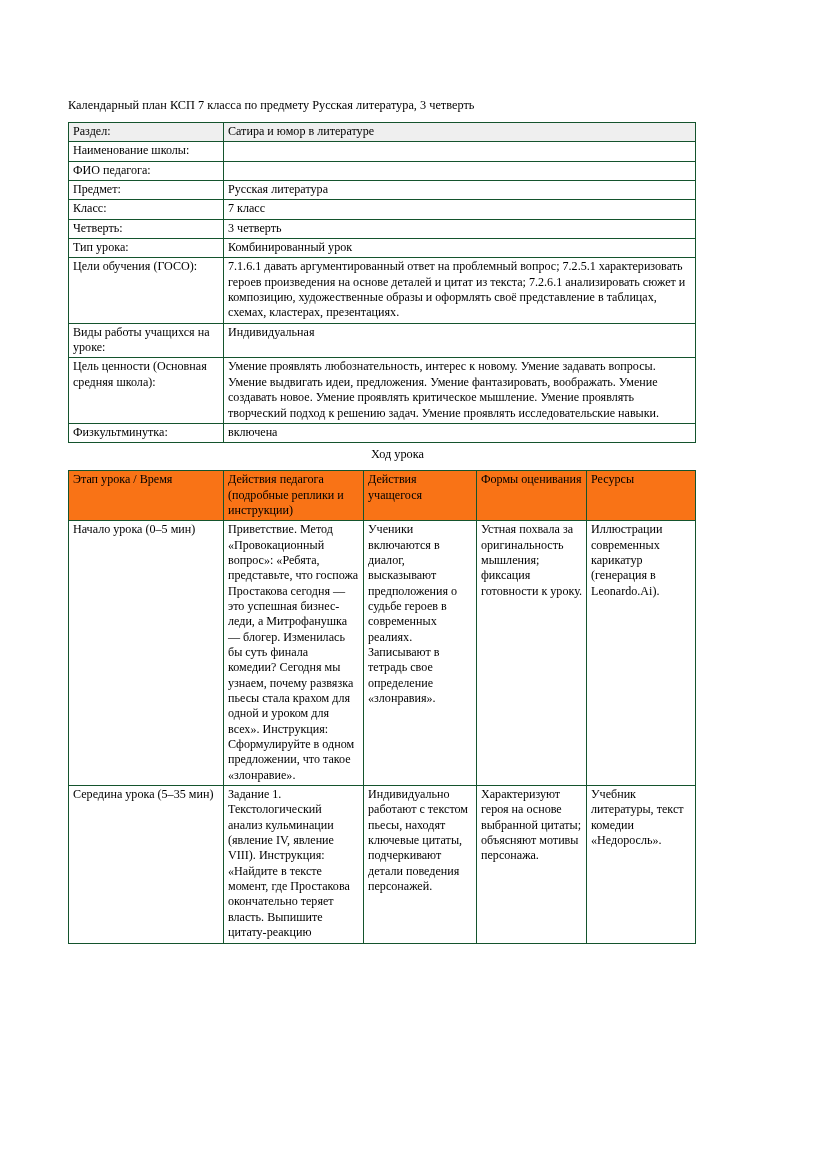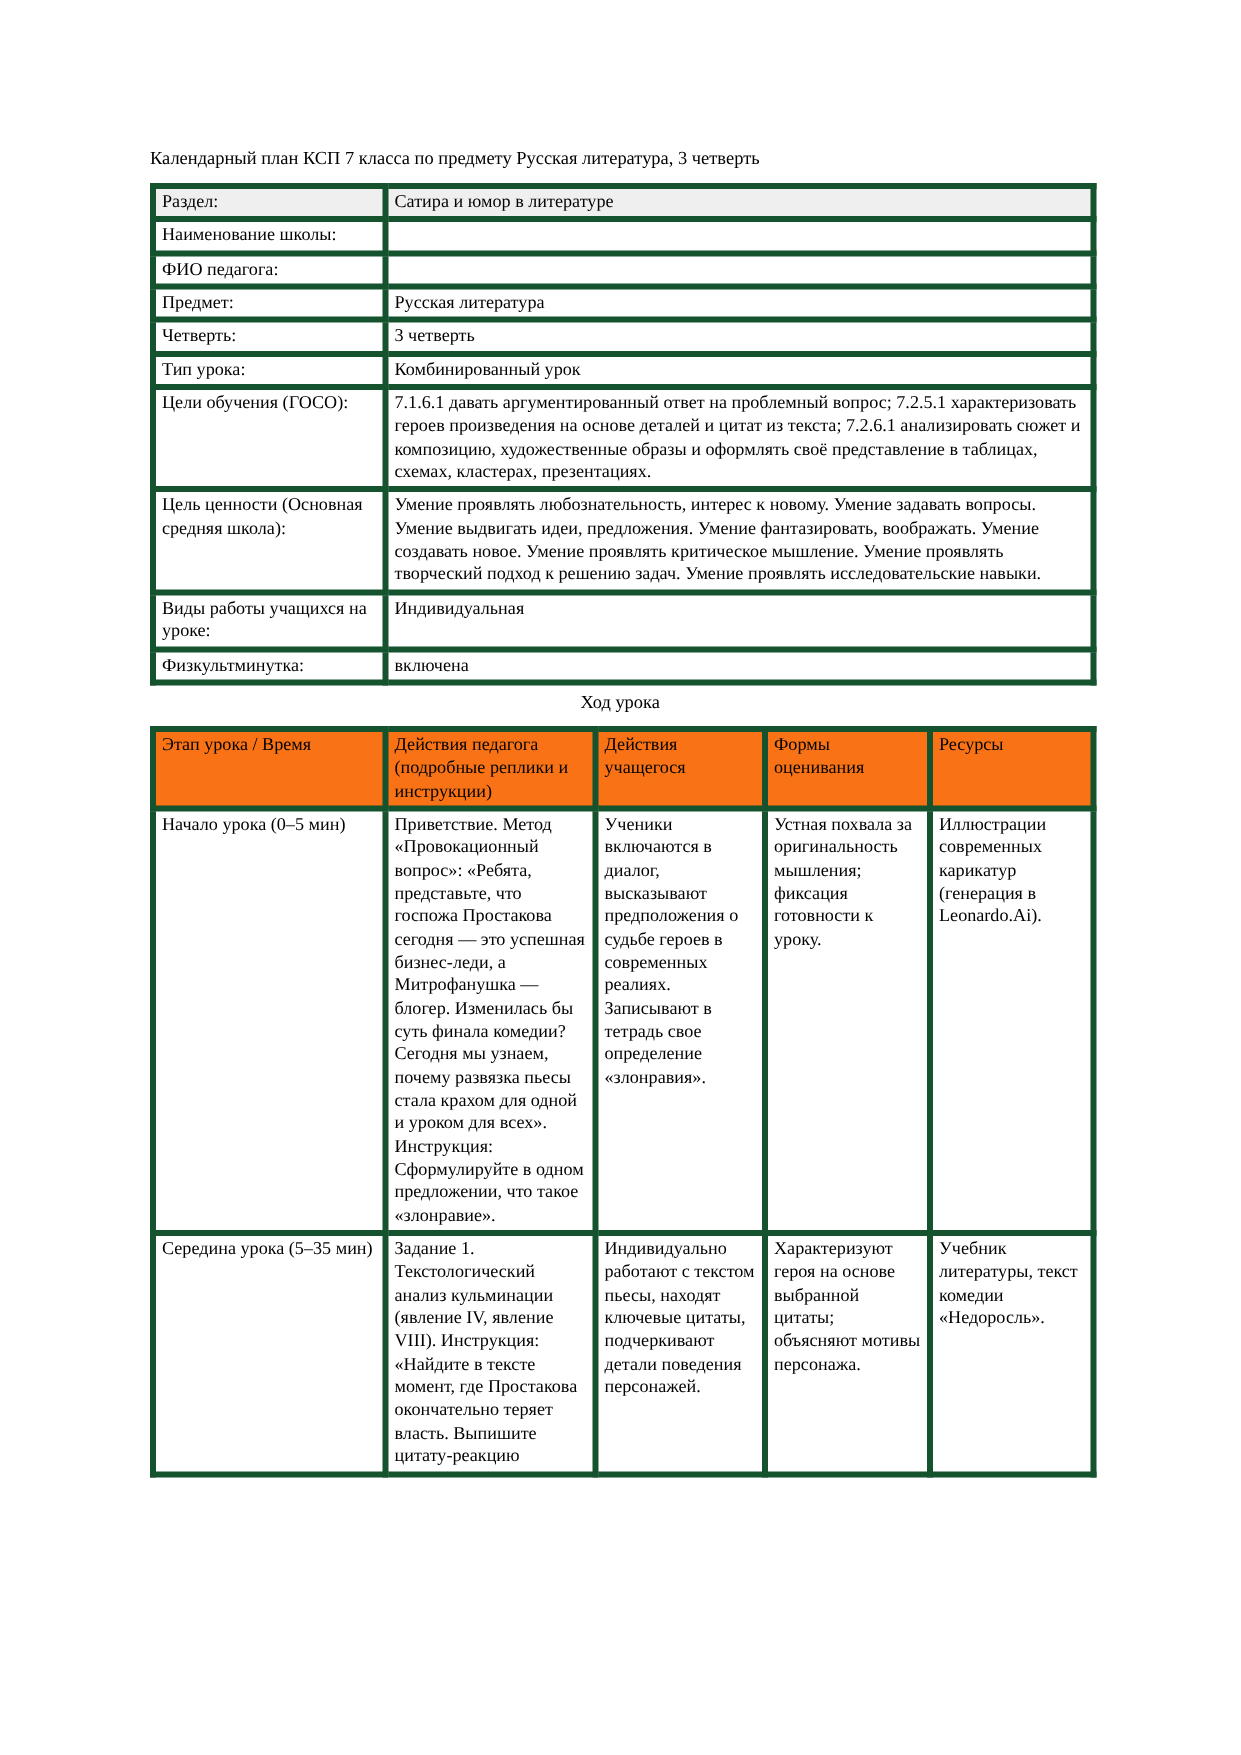--- a/index.html
+++ b/index.html
@@ -13,37 +13,37 @@
     height: 1170px;
     font-family: "Liberation Serif", "DejaVu Serif", serif;
     color: #000000;
     -webkit-font-smoothing: antialiased;
   }
   .page {
     position: relative;
     width: 827px;
     height: 1170px;
     box-sizing: border-box;
-    padding: 98px 100px 0 100px;
+    padding: 98px 100px 0 68px;
     overflow: hidden;
   }
   .doc-title {
     font-size: 12.3px;
     line-height: 15px;
     margin: 0 0 9px 0;
     white-space: nowrap;
   }
   table {
     border-collapse: collapse;
     width: 627px;
     table-layout: fixed;
     font-size: 12.1px;
   }
   table td, table th {
-    border: 4px solid #14532d;
+    border: 1px solid #14532d;
     vertical-align: top;
     padding: 1px 4px 2px 4px;
     line-height: 15.35px;
     text-align: left;
     font-weight: normal;
     word-wrap: break-word;
     overflow-wrap: break-word;
     hyphens: none;
   }
   
@@ -91,38 +91,42 @@
         </tr>
         <tr>
           <td>ФИО педагога:</td>
           <td></td>
         </tr>
         <tr>
           <td>Предмет:</td>
           <td>Русская литература</td>
         </tr>
         <tr>
+          <td>Класс:</td>
+          <td>7 класс</td>
+        </tr>
+        <tr>
           <td>Четверть:</td>
           <td>3 четверть</td>
         </tr>
         <tr>
           <td>Тип урока:</td>
           <td>Комбинированный урок</td>
         </tr>
         <tr>
           <td>Цели обучения (ГОСО):</td>
           <td>7.1.6.1 давать аргументированный ответ на проблемный вопрос; 7.2.5.1 характеризовать героев произведения на основе деталей и цитат из текста; 7.2.6.1 анализировать сюжет и композицию, художественные образы и оформлять своё представление в таблицах, схемах, кластерах, презентациях.</td>
         </tr>
         <tr>
+          <td>Виды работы учащихся на уроке:</td>
+          <td>Индивидуальная</td>
+        </tr>
+        <tr>
           <td>Цель ценности (Основная средняя школа):</td>
           <td>Умение проявлять любознательность, интерес к новому. Умение задавать вопросы. Умение выдвигать идеи, предложения. Умение фантазировать, воображать. Умение создавать новое. Умение проявлять критическое мышление. Умение проявлять творческий подход к решению задач. Умение проявлять исследовательские навыки.</td>
-        </tr>
-        <tr>
-          <td>Виды работы учащихся на уроке:</td>
-          <td>Индивидуальная</td>
         </tr>
         <tr>
           <td>Физкультминутка:</td>
           <td>включена</td>
         </tr>
       </tbody>
   </table>
 
   <div class="interlude">Ход урока</div>
 

